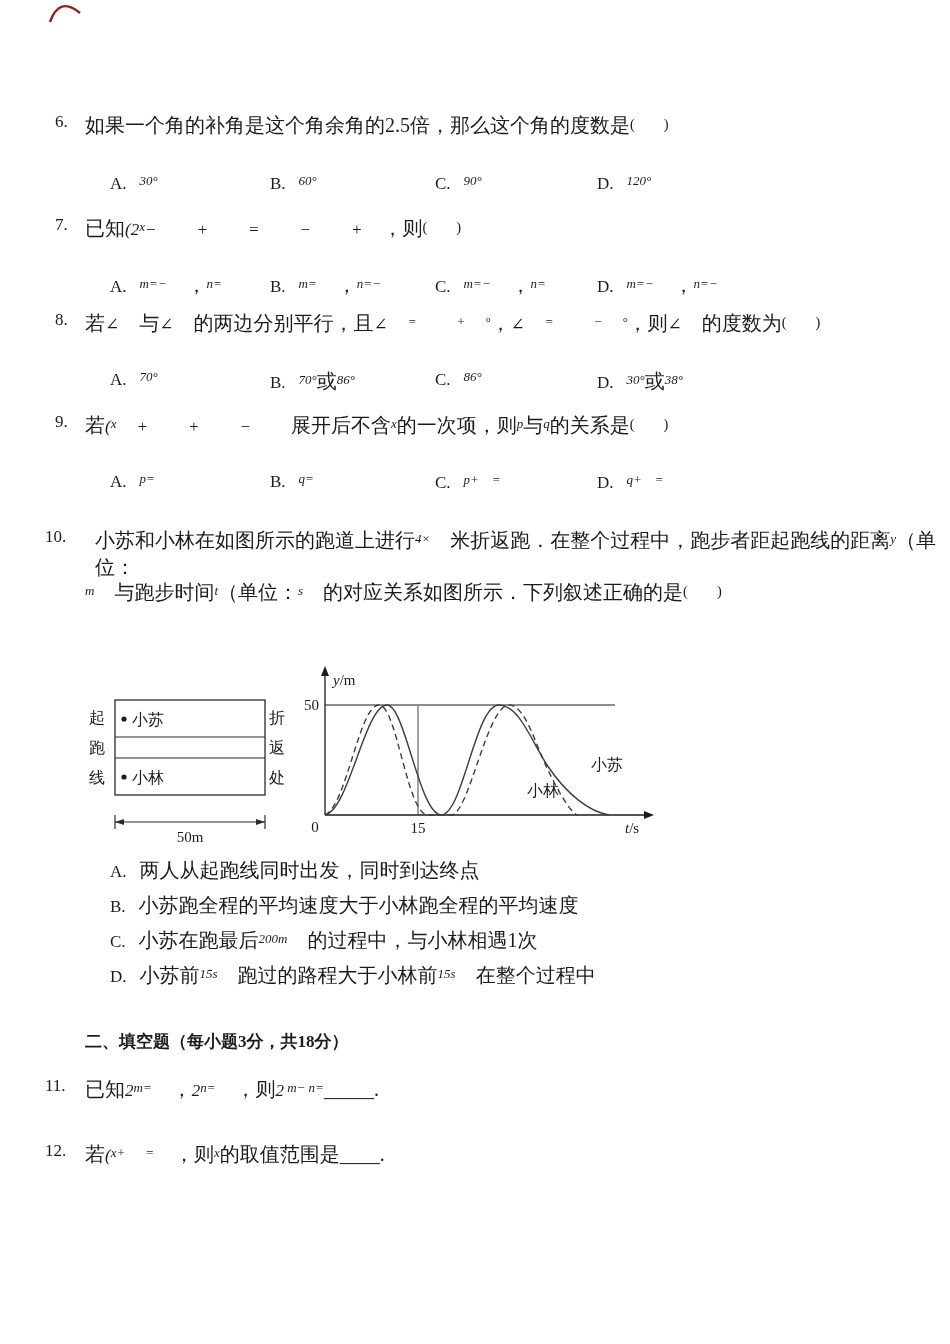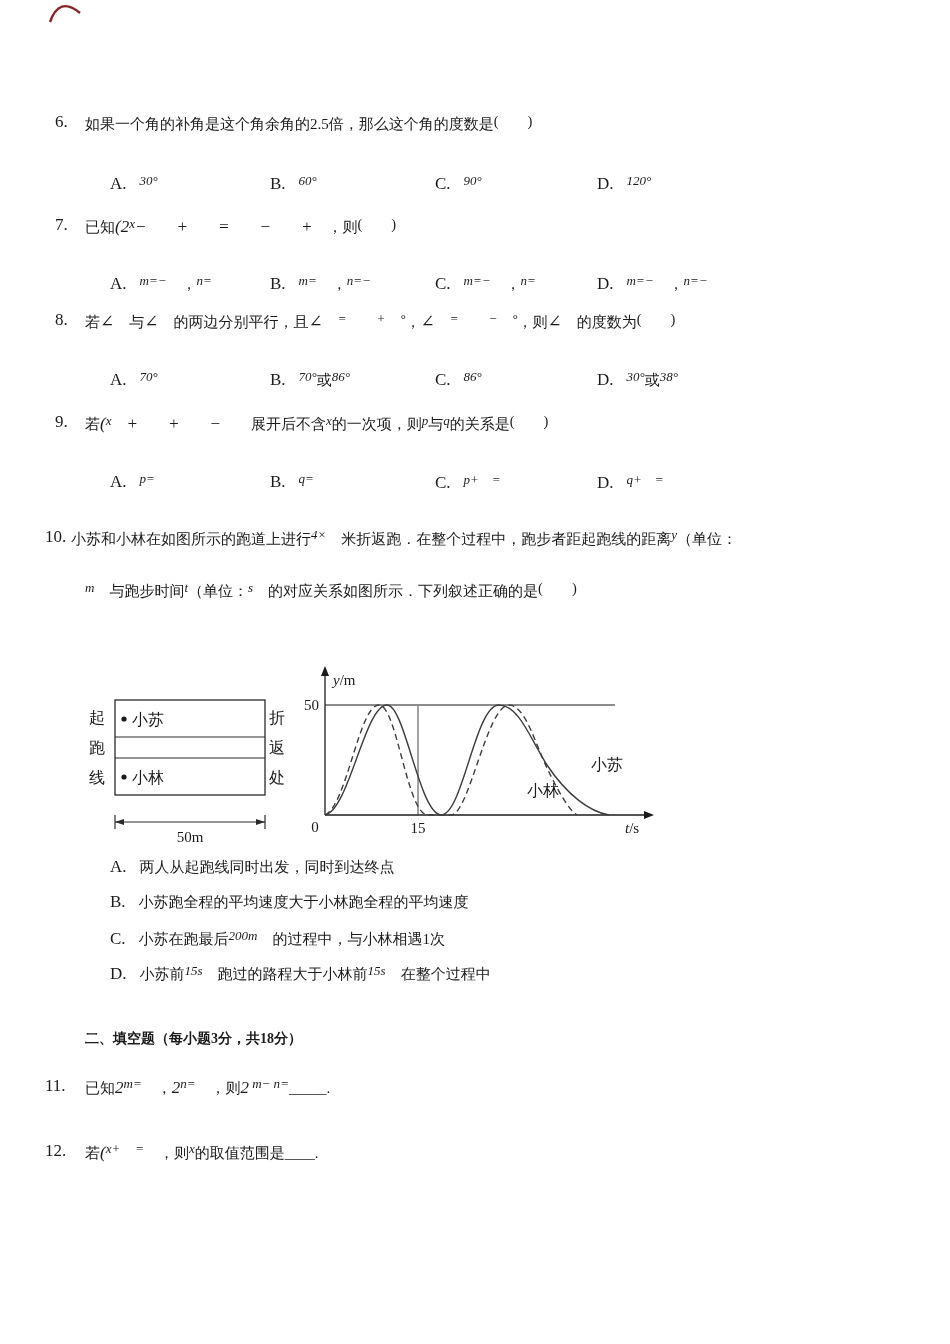--- a/index.html
+++ b/index.html
@@ -4,29 +4,29 @@
 <style>
   *{box-sizing:border-box}
   html,body{margin:0;padding:0;background:#fff}
   .page{position:relative;width:950px;height:1344px;background:#ffffff;
         font-family:"Liberation Serif","DejaVu Serif",serif;color:#1b1b1b;overflow:hidden}
   .abs{position:absolute}
   .qline{position:absolute;left:0;width:950px;white-space:pre}
   .qnum{position:absolute;top:0;font-size:17px}
   .stem{position:absolute;top:0;white-space:pre-wrap}
   .runs{white-space:pre-wrap}
-  .r-cn{font-size:15px}
+  .r-cn{font-size:20px}
   .r-m{font-size:17px;font-style:italic}
   .r-v{font-size:13px;font-style:italic;vertical-align:4.5px}
   .r-pv{font-size:14.5px;vertical-align:3px}
   .optrow{position:absolute;left:0;width:950px;height:28px}
   .opt{position:absolute;top:0;white-space:pre}
   .col-a{left:110px}.col-b{left:270px}.col-c{left:435px}.col-d{left:597px}
   .optletter{font-size:17px;margin-right:13px}
-  .hd{position:absolute;left:85px;font-size:14px;font-weight:bold}
+  .hd{position:absolute;left:85px;font-size:17px;font-weight:bold}
   svg text{font-family:"Liberation Serif","DejaVu Serif",serif;fill:#1b1b1b}
   .ft{font-size:16px}
   .fn{font-size:15px}
 </style>
 </head>
 <body>
 
 <div class="page">
 
   <svg class="abs" style="left:46px;top:0" width="42" height="26" viewBox="0 0 42 26">
@@ -72,21 +72,21 @@
   </div>
   <div class="optrow" style="top:470px">
     <span class="opt col-a"><span class="optletter">A.</span><span class="runs"><span class="r-v">p=</span></span></span>
     <span class="opt col-b"><span class="optletter">B.</span><span class="runs"><span class="r-v">q=</span></span></span>
     <span class="opt col-c"><span class="optletter">C.</span><span class="runs"><span class="r-v">p+　=</span></span></span>
     <span class="opt col-d"><span class="optletter">D.</span><span class="runs"><span class="r-v">q+　=</span></span></span>
   </div>
 
   <div class="qline" style="top:527px">
     <span class="qnum" style="left:45px">10.</span>
-    <span class="stem" style="left:71px"><span class="r-cn">小苏和小林在如图所示的跑道上进行</span><span class="r-v">4×</span><span class="r-cn">　米折返跑．在整个过程中，跑步者距起跑线的距离</span><span class="r-v">y</span><span class="r-cn">（单位：</span></span>
+    <span class="stem" style="left:95px"><span class="r-cn">小苏和小林在如图所示的跑道上进行</span><span class="r-v">4×</span><span class="r-cn">　米折返跑．在整个过程中，跑步者距起跑线的距离</span><span class="r-v">y</span><span class="r-cn">（单位：</span></span>
   </div>
   <div class="qline" style="top:579px">
     <span class="stem" style="left:85px"><span class="r-v">m</span><span class="r-cn">　与跑步时间</span><span class="r-v">t</span><span class="r-cn">（单位：</span><span class="r-v">s</span><span class="r-cn">　的对应关系如图所示．下列叙述正确的是</span><span class="r-pv">(　　)</span></span>
   </div>
 
   <svg class="abs" style="left:80px;top:692px" width="245" height="165" viewBox="0 0 245 165">
     <text x="17" y="31" text-anchor="middle" class="ft">起</text>
     <text x="17" y="61" text-anchor="middle" class="ft">跑</text>
     <text x="17" y="91" text-anchor="middle" class="ft">线</text>
 

